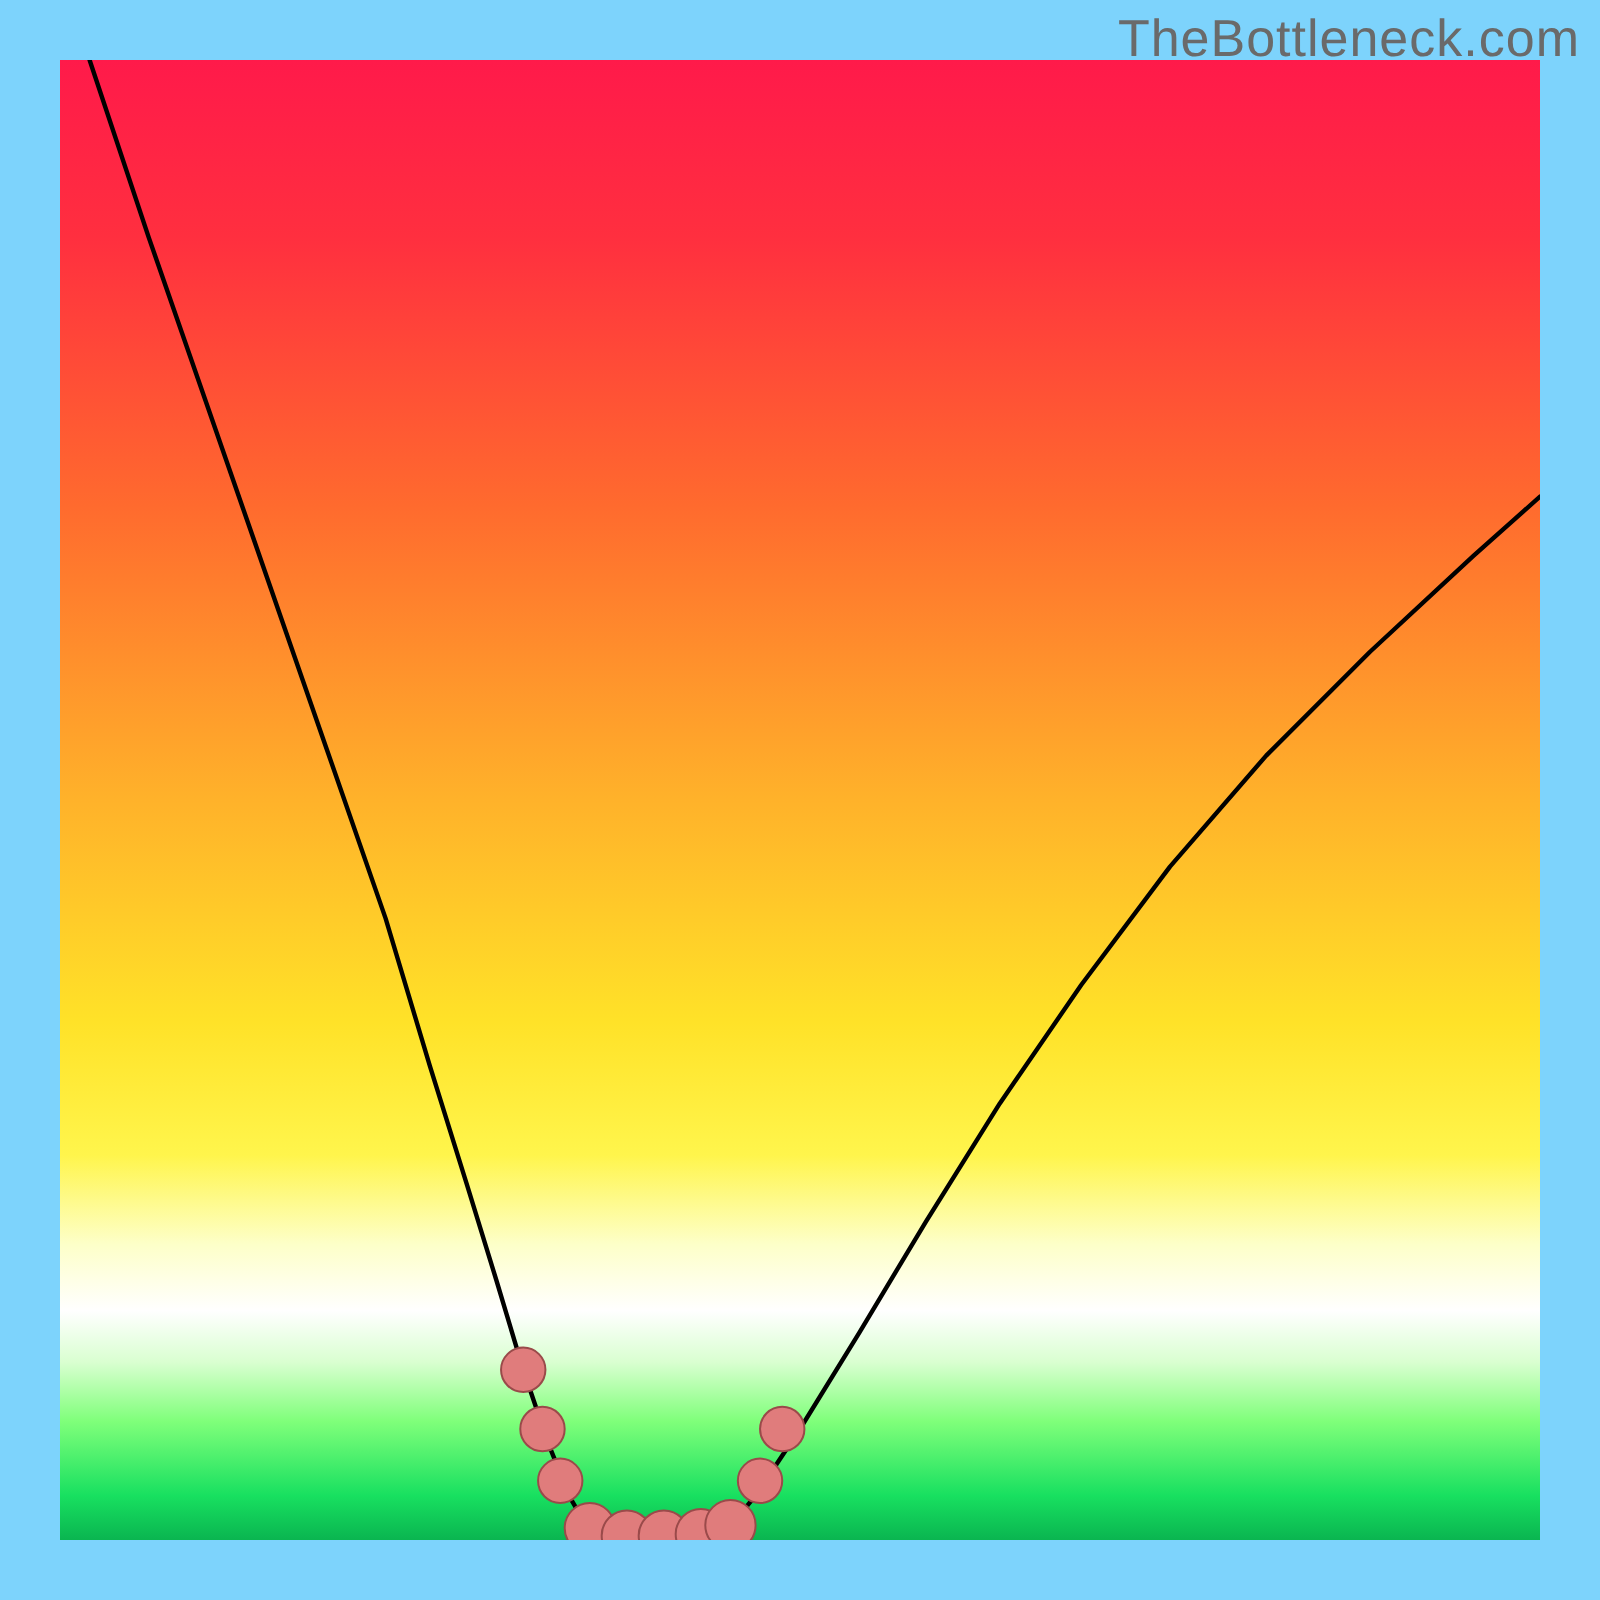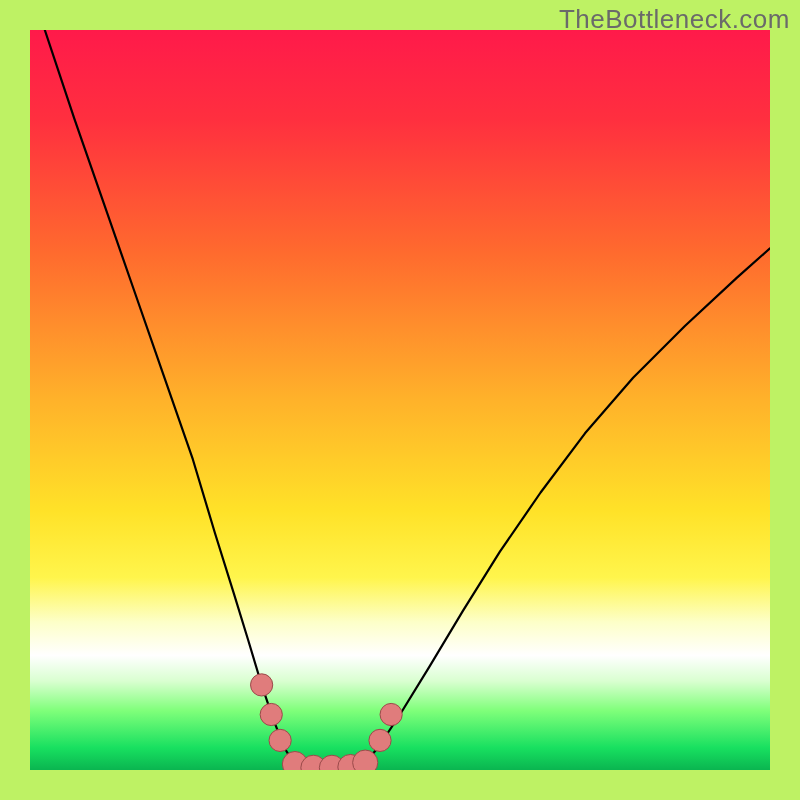--- a/index.html
+++ b/index.html
@@ -10,21 +10,21 @@
     background: #000000;
     overflow: hidden;
     font-family: Arial, Helvetica, sans-serif;
   }
   .frame {
     position: absolute;
     left: 0;
     top: 0;
     width: 800px;
     height: 800px;
-    background: #bef264;
+    background: #7dd3fc;
   }
   .watermark {
     position: absolute;
     top: 4px;
     right: 10px;
     color: #6a6a6a;
     font-size: 26px;
     font-weight: 500;
     letter-spacing: 0.5px;
     z-index: 20;

